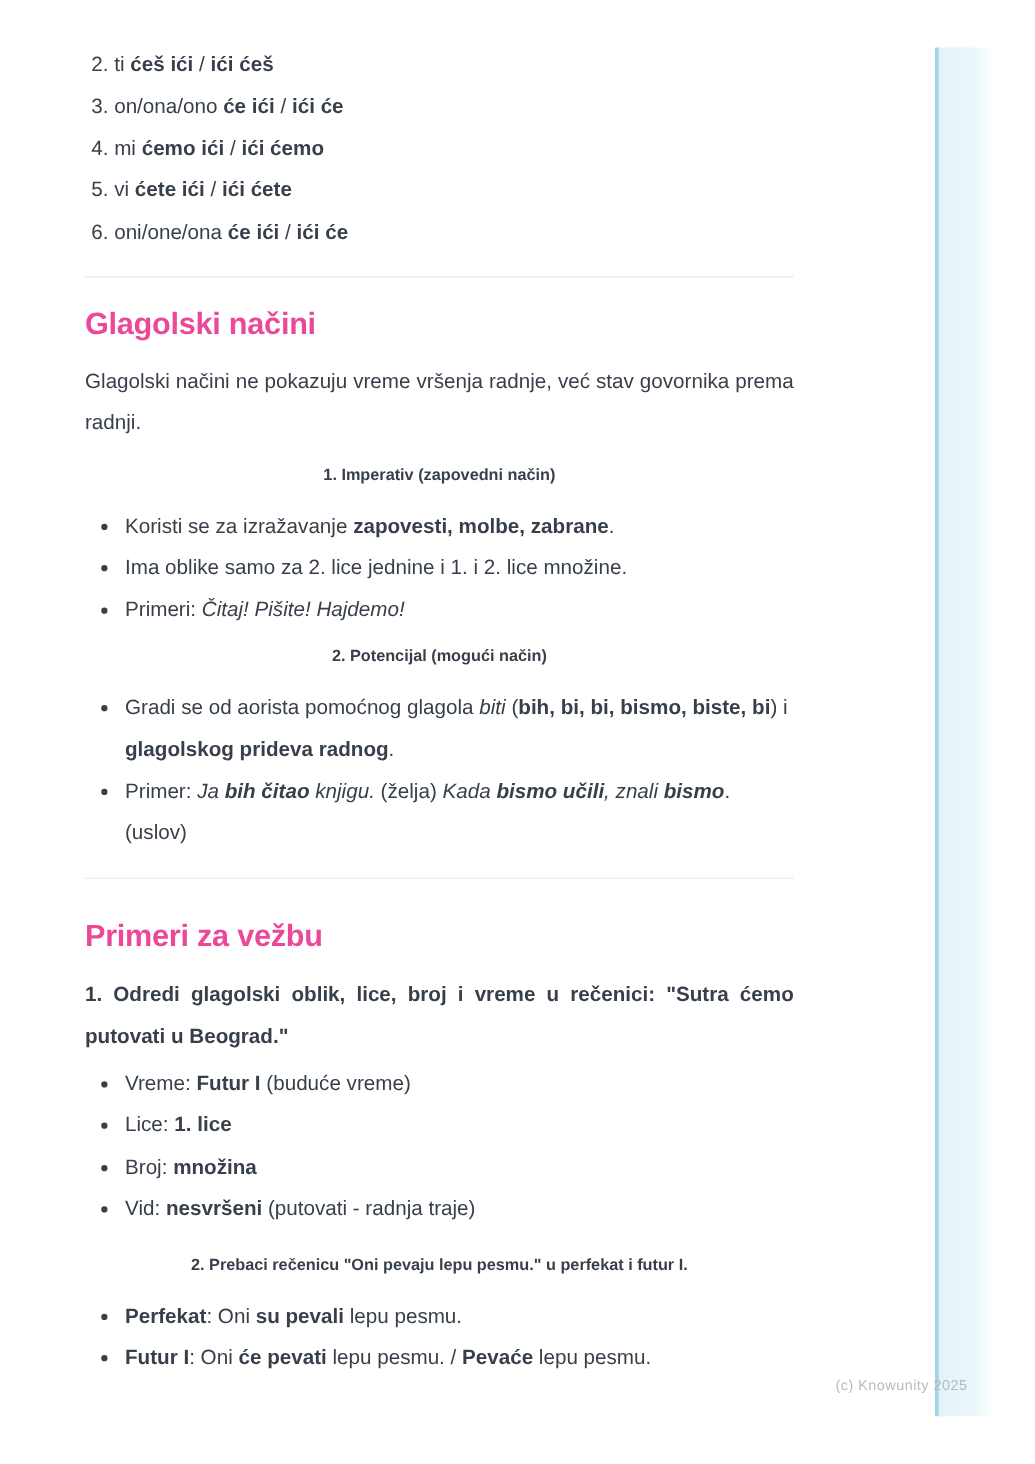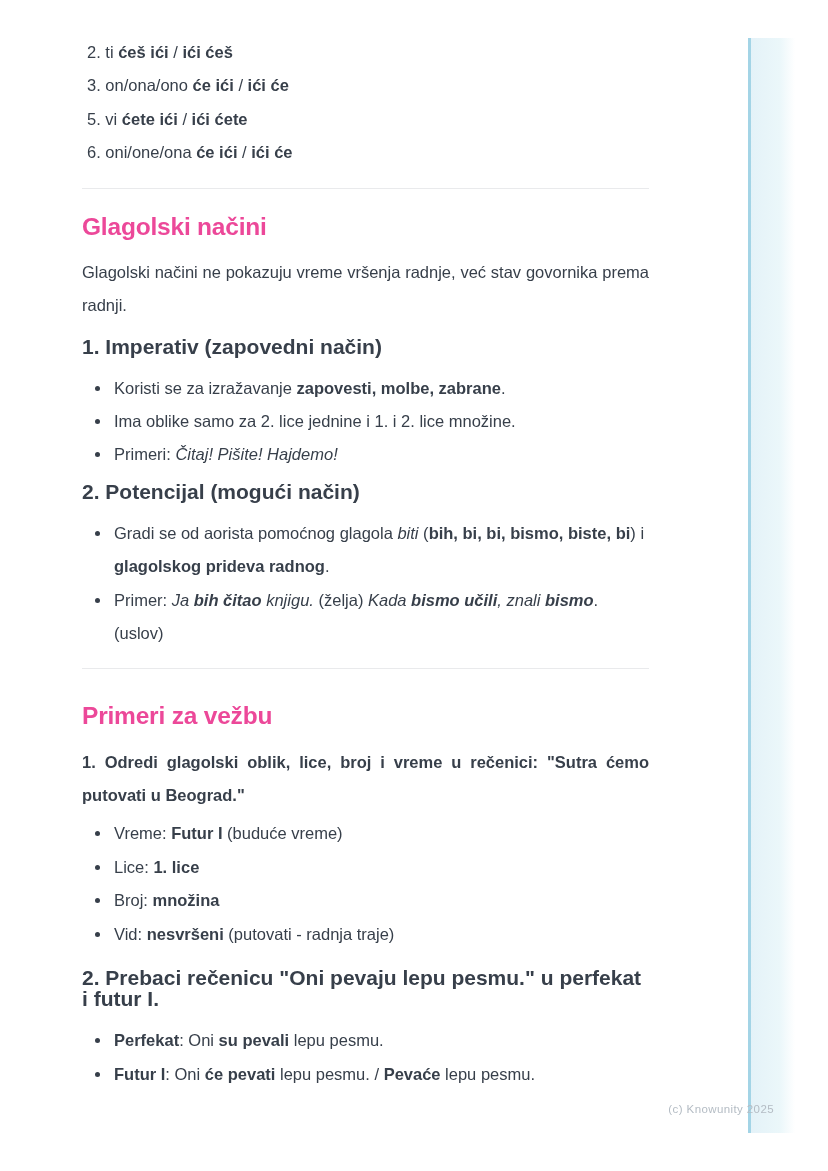--- a/index.html
+++ b/index.html
@@ -3,21 +3,21 @@
 <meta charset="utf-8">
 <style>
   html,body{margin:0;padding:0;}
   body{
     width:828px;height:1171px;position:relative;overflow:hidden;
     background:#ffffff;
     font-family:"Liberation Sans", sans-serif;
     color:#373f4a;
     -webkit-font-smoothing:antialiased;
   }
-  .content{position:absolute;left:82px;top:0;width:567px;}
+  .content{position:absolute;left:68px;top:0;width:567px;}
   .b{font-weight:700;}
   .i{font-style:italic;}
 
   
   .num-list{margin-top:36px;padding-left:5px;}
   .num-list .num-item{font-size:16.5px;line-height:33.4px;}
 
   hr.divider{border:none;border-top:1px solid #e9eaec;margin:18px 0 0 0;height:0;}
 
   h2.sec-heading{
@@ -25,21 +25,21 @@
     line-height:28px;margin:24px 0 0 0;letter-spacing:-0.2px;
   }
   h2.sec-heading.second{margin-top:33px;}
 
   p.intro{
     font-size:16.5px;line-height:33px;text-align:justify;
     margin:15px 0 0 0;
   }
 
   .sub-title{
-    font-size:21px;font-weight:700;line-height:21px;margin:14px 0 0 0;
+    font-size:13px;font-weight:700;line-height:21px;margin:14px 0 0 0;text-align:center;
   }
   .sub-title.tight{margin-top:9px;}
   .sub-title.task{margin-top:16px;}
 
   p.task-title{
     font-size:16.5px;font-weight:700;line-height:33px;
     text-align:justify;margin:16px 0 0 0;
   }
 
   ul.bullets{list-style:none;margin:15px 0 0 0;padding:0;}
@@ -64,20 +64,21 @@
   }
 </style>
 </head>
 <body>
 
 <div class="content">
 
   <div class="num-list">
     <div class="num-item"><span>2. ti </span><span class="b">ćeš ići</span><span> / </span><span class="b">ići ćeš</span></div>
     <div class="num-item"><span>3. on/ona/ono </span><span class="b">će ići</span><span> / </span><span class="b">ići će</span></div>
+    <div class="num-item"><span>4. mi </span><span class="b">ćemo ići</span><span> / </span><span class="b">ići ćemo</span></div>
     <div class="num-item"><span>5. vi </span><span class="b">ćete ići</span><span> / </span><span class="b">ići ćete</span></div>
     <div class="num-item"><span>6. oni/one/ona </span><span class="b">će ići</span><span> / </span><span class="b">ići će</span></div>
   </div>
 
   <hr class="divider">
 
   <h2 class="sec-heading">Glagolski načini</h2>
 
   <p class="intro">Glagolski načini ne pokazuju vreme vršenja radnje, već stav govornika prema radnji.</p>
 

